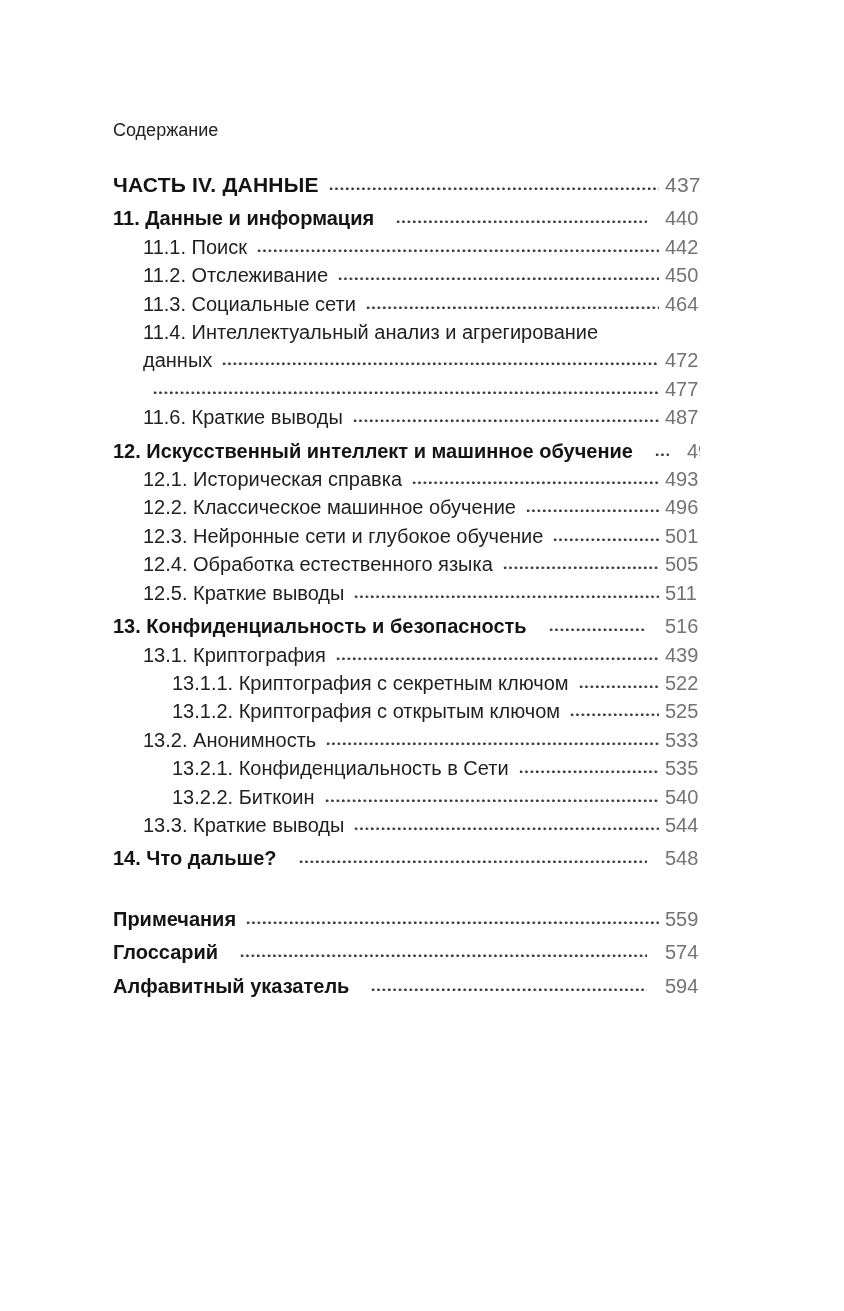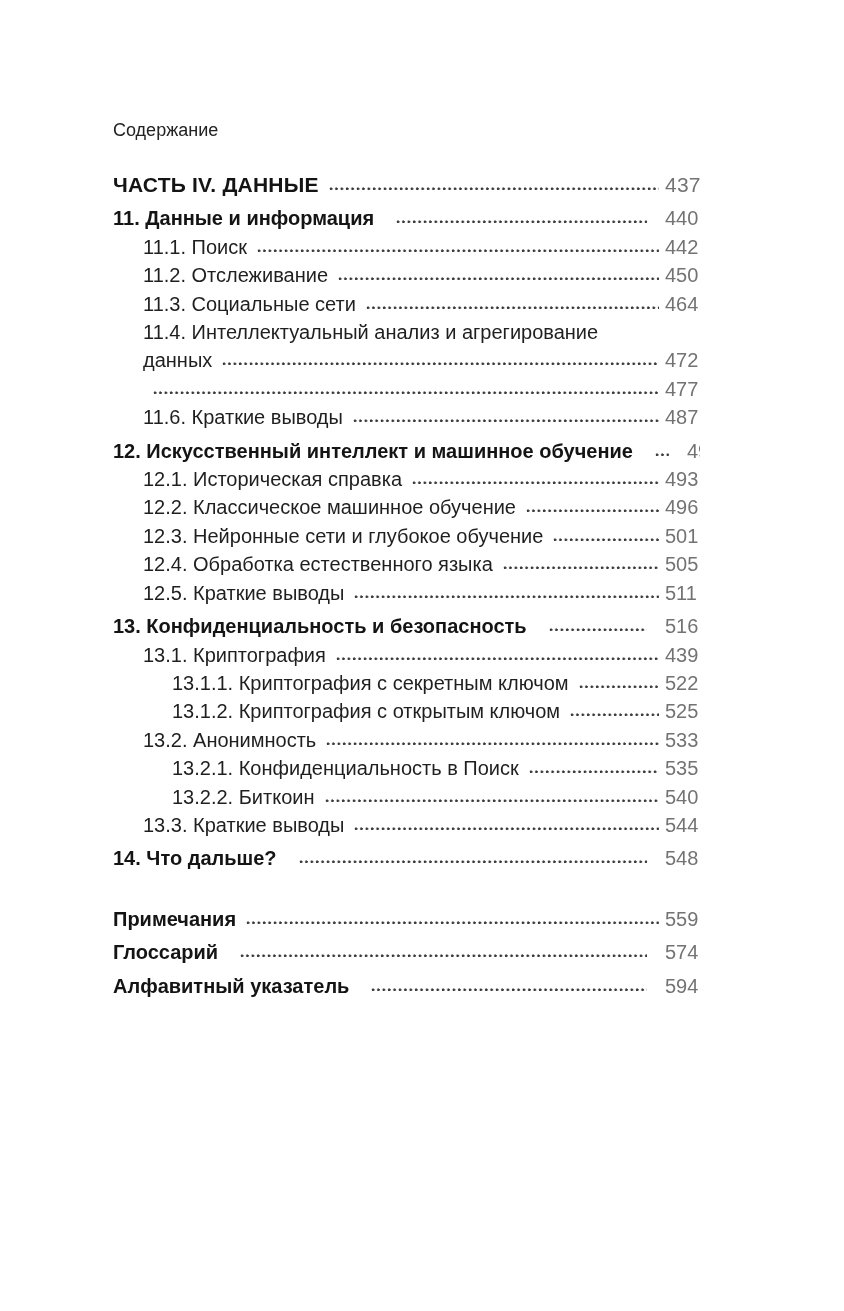--- a/index.html
+++ b/index.html
@@ -174,21 +174,21 @@
       <span class="label">13.1.2. Криптография с открытым ключом</span>
       <span class="dots"></span>
       <span class="pg">525</span>
     </div>
       <div class="row lvl1">
       <span class="label">13.2. Анонимность</span>
       <span class="dots"></span>
       <span class="pg">533</span>
     </div>
       <div class="row lvl2">
-      <span class="label">13.2.1. Конфиденциальность в Поиск</span>
+      <span class="label">13.2.1. Конфиденциальность в Сети</span>
       <span class="dots"></span>
       <span class="pg">535</span>
     </div>
       <div class="row lvl2">
       <span class="label">13.2.2. Биткоин</span>
       <span class="dots"></span>
       <span class="pg">540</span>
     </div>
       <div class="row lvl1">
       <span class="label">13.3. Краткие выводы</span>

